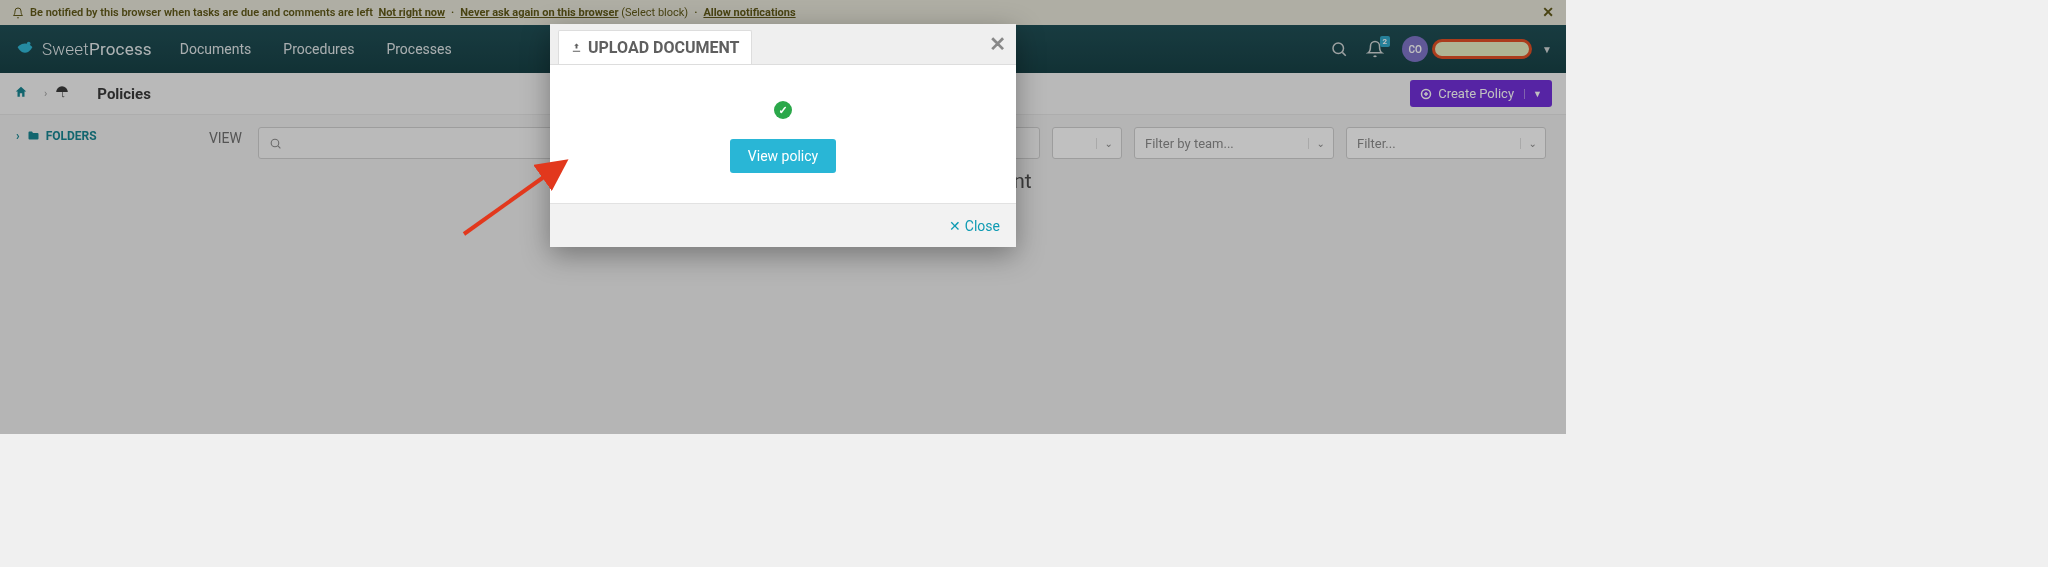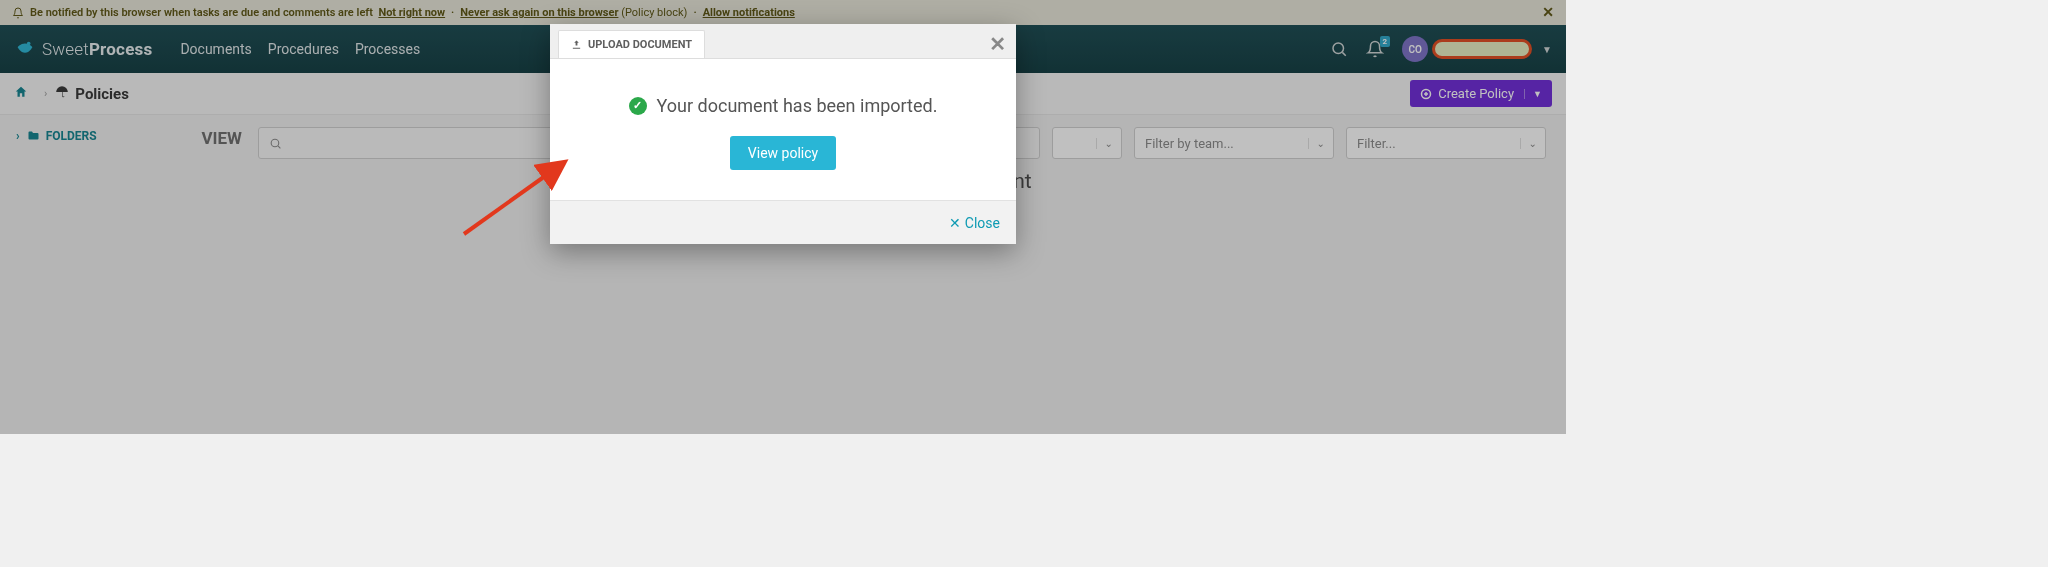--- a/index.html
+++ b/index.html
@@ -11,37 +11,37 @@
   .notif-bar .sep { margin: 0 6px; color: #5a530f; }
   .notif-bar a { color: #5a530f; font-weight: 700; }
   .notif-bar .faint { font-weight: 400; }
   .notif-bar .close-notif { position: absolute; right: 12px; top: 4px; color: #5a530f; font-weight: 700; font-size: 14px; cursor: pointer; }
 
   
   .topnav { background: #0e3a3f linear-gradient(#17484f,#0e3a3f); height: 48px; display: flex; align-items: center; padding: 0 14px; color: #cfd5d6; }
   .brand { display: flex; align-items: center; gap: 6px; margin-right: 28px; }
   .brand svg { }
   .brand-text { font-size: 17px; font-weight: 300; color: #e8eef0; letter-spacing: .2px; }
-  .brand-text b { font-weight: 700; }
-  .nav-links { display: flex; gap: 16px; }
+  .brand-text b { font-weight: 400; }
+  .nav-links { display: flex; gap: 32px; }
   .nav-links a { color: #e0e7e9; font-size: 14px; text-decoration: none; }
   .nav-right { margin-left: auto; display: flex; align-items: center; gap: 18px; }
   .nav-right .icon-btn { color: #cfd5d6; position: relative; display: inline-flex; }
   .badge { position: absolute; top: -4px; right: -6px; background: #2aa7c9; color: #fff; font-size: 8px; padding: 1px 3px; border-radius: 2px; font-weight: 700; }
   .avatar { width: 26px; height: 26px; border-radius: 50%; background: #7a6fc7; color: #fff; font-size: 10px; font-weight: 600; display: flex; align-items: center; justify-content: center; }
   .user-redact { width: 100px; height: 20px; border: 3px solid #e2481d; border-radius: 14px; background: #e8efc2; margin-left: -4px; }
   .user-wrap { display: flex; align-items: center; gap: 8px; }
   .chev { color: #cfd5d6; font-size: 10px; margin-left: 2px; }
 
   
   .crumb-row { background: #f6f6f6; border-bottom: 1px solid #e5e5e5; height: 42px; display: flex; align-items: center; padding: 0 14px; }
   .crumb-row .home-icon { color: #0f828e; margin-right: 8px; }
   .crumb-row .sep2 { color: #999; margin: 0 8px; font-size: 11px; }
   .crumb-row .umb-icon { color: #333; margin-right: 6px; }
-  .crumb-row .title { font-weight: 700; color: #333; font-size: 15px; }
+  .crumb-row .title { font-weight: 700; color: #333; font-size: 15px; margin-left: 22px; }
   .create-btn { margin-left: auto; background: #6d28d9; color: #fff; border: none; border-radius: 3px; padding: 6px 10px; font-size: 13px; display: flex; align-items: center; gap: 6px; cursor: pointer; }
   .create-btn .split { border-left: 1px solid rgba(255,255,255,.4); padding-left: 8px; margin-left: 4px; font-size: 9px; }
 
   
   .content { display: flex; }
   .sidebar { width: 258px; padding: 14px 16px; }
   .folders { color: #0f828e; font-weight: 700; font-size: 12px; display: flex; align-items: center; gap: 6px; }
   .folders .exp { color: #0f828e; }
 
   .main { flex: 1; padding: 12px 20px 0 0; }
@@ -52,21 +52,21 @@
   .count { color: #6b6b6b; font-size: 12px; margin: 6px 0 30px 2px; }
 
   .empty { text-align: center; }
   .empty h2 { font-size: 21px; color: #4a4a4a; font-weight: 400; margin-bottom: 22px; }
   .teal-btn { background: #158a99; color: #fff; border: none; border-radius: 3px; padding: 10px 18px; font-size: 14px; cursor: pointer; }
 
   
   .overlay { position: absolute; inset: 0; background: rgba(30,30,30,.28); display: flex; justify-content: center; align-items: flex-start; }
   .modal { width: 466px; background: #fff; border-radius: 4px; margin-top: 24px; box-shadow: 0 8px 28px rgba(0,0,0,.35); position: relative; overflow: visible; }
   .modal-tabs { background: #efefef; border-bottom: 1px solid #ddd; padding: 6px 8px 0 8px; display: flex; position: relative; }
-  .modal-tab { background: #fff; border: 1px solid #ddd; border-bottom: none; border-radius: 2px 2px 0 0; padding: 7px 12px; font-size: 11px; font-weight: 700; color: #5f5f5f; display: flex; align-items: center; gap: 6px; }
+  .modal-tab { background: #fff; border: 1px solid #ddd; border-bottom: none; border-radius: 2px 2px 0 0; padding: 7px 12px; font-size: 16px; font-weight: 700; color: #5f5f5f; display: flex; align-items: center; gap: 6px; }
   .modal-close { position: absolute; right: 10px; top: 8px; font-size: 20px; color: #888; font-weight: 700; cursor: pointer; }
   .modal-body { padding: 36px 20px 30px 20px; text-align: center; }
   .status-line { display: flex; align-items: center; justify-content: center; gap: 10px; color: #555; font-size: 18px; margin-bottom: 20px; }
   .check-icon { width: 18px; height: 18px; border-radius: 50%; background: #2ba84a; display: inline-flex; align-items: center; justify-content: center; color: #fff; font-size: 11px; font-weight: 700; }
   .view-policy-btn { background: #29b6d6; color: #fff; border: none; border-radius: 3px; padding: 9px 18px; font-size: 14px; cursor: pointer; }
   .modal-footer { background: #f2f2f2; border-top: 1px solid #e2e2e2; padding: 12px 16px; text-align: right; }
   .close-link { color: #0f9bb3; font-size: 14px; text-decoration: none; display: inline-flex; align-items: center; gap: 4px; }
 
   
   .arrow-ann { position: absolute; left: -96px; top: 130px; width: 120px; height: 90px; pointer-events: none; }
@@ -79,21 +79,21 @@
     <svg width="12" height="12" viewBox="0 0 24 24" fill="none" stroke="#5a530f" stroke-width="2">
         <path d="M18 8a6 6 0 10-12 0c0 7-3 9-3 9h18s-3-2-3-9"></path>
         <path d="M13.7 21a2 2 0 01-3.4 0"></path>
       </svg>
   </span>
   <span>Be notified by this browser when tasks are due and comments are left</span>
   &nbsp;&nbsp;
   <a href="#">Not right now</a>
   <span class="sep">·</span>
   <a href="#">Never ask again on this browser</a>
-  &nbsp;<span class="faint">(Policy block)</span>
+  &nbsp;<span class="faint">(Select block)</span>
   <span class="sep">·</span>
   <a href="#">Allow notifications</a>
   <span class="close-notif">✕</span>
 </div>
 
 <div class="topnav">
   <div class="brand">
     <svg width="22" height="22" viewBox="0 0 24 24">
         <path fill="#29b6d6" d="M4 10c0 0 3-4 8-4s8 4 8 4-3 6-8 6-8-6-8-6z"></path>
         <circle cx="16" cy="6" r="2" fill="#29b6d6"></circle>
@@ -154,21 +154,21 @@
 <div class="content">
   <div class="sidebar">
     <div class="folders">
       <span class="exp">›</span>
       <svg width="14" height="12" viewBox="0 0 24 24" fill="#0f828e">
           <path d="M3 5a2 2 0 012-2h5l2 3h9a2 2 0 012 2v9a2 2 0 01-2 2H5a2 2 0 01-2-2z"></path>
         </svg>
       <span>FOLDERS</span>
     </div>
     <div style="text-align:right;margin-top:-15px;">
-      <span style="color:#6b6b6b;font-size:17px;font-weight:700;">VIEW</span>
+      <span style="color:#6b6b6b;font-size:14px;font-weight:400;">VIEW</span>
     </div>
   </div>
 
   <div class="main">
     <div class="filters">
       <div class="searchbox">
         <svg width="13" height="13" viewBox="0 0 24 24" fill="none" stroke="#888" stroke-width="2">
             <circle cx="11" cy="11" r="7"></circle>
             <line x1="21" y1="21" x2="16.5" y2="16.5"></line>
           </svg>
@@ -198,21 +198,20 @@
         <svg width="11" height="11" viewBox="0 0 24 24" fill="#5f5f5f">
             <path d="M12 3l5 5h-3v6h-4V8H7l5-5zM4 19h16v2H4z"></path>
           </svg>
         <span>UPLOAD DOCUMENT</span>
       </div>
       <span class="modal-close">✕</span>
     </div>
     <div class="modal-body">
       <div class="status-line">
         <span class="check-icon">✓</span>
-        <span>Your document has been imported.</span>
       </div>
       <button class="view-policy-btn">View policy</button>
     </div>
     <div class="modal-footer">
       <a href="#" class="close-link">
         <span>✕</span>
         <span>Close</span>
       </a>
     </div>
 

